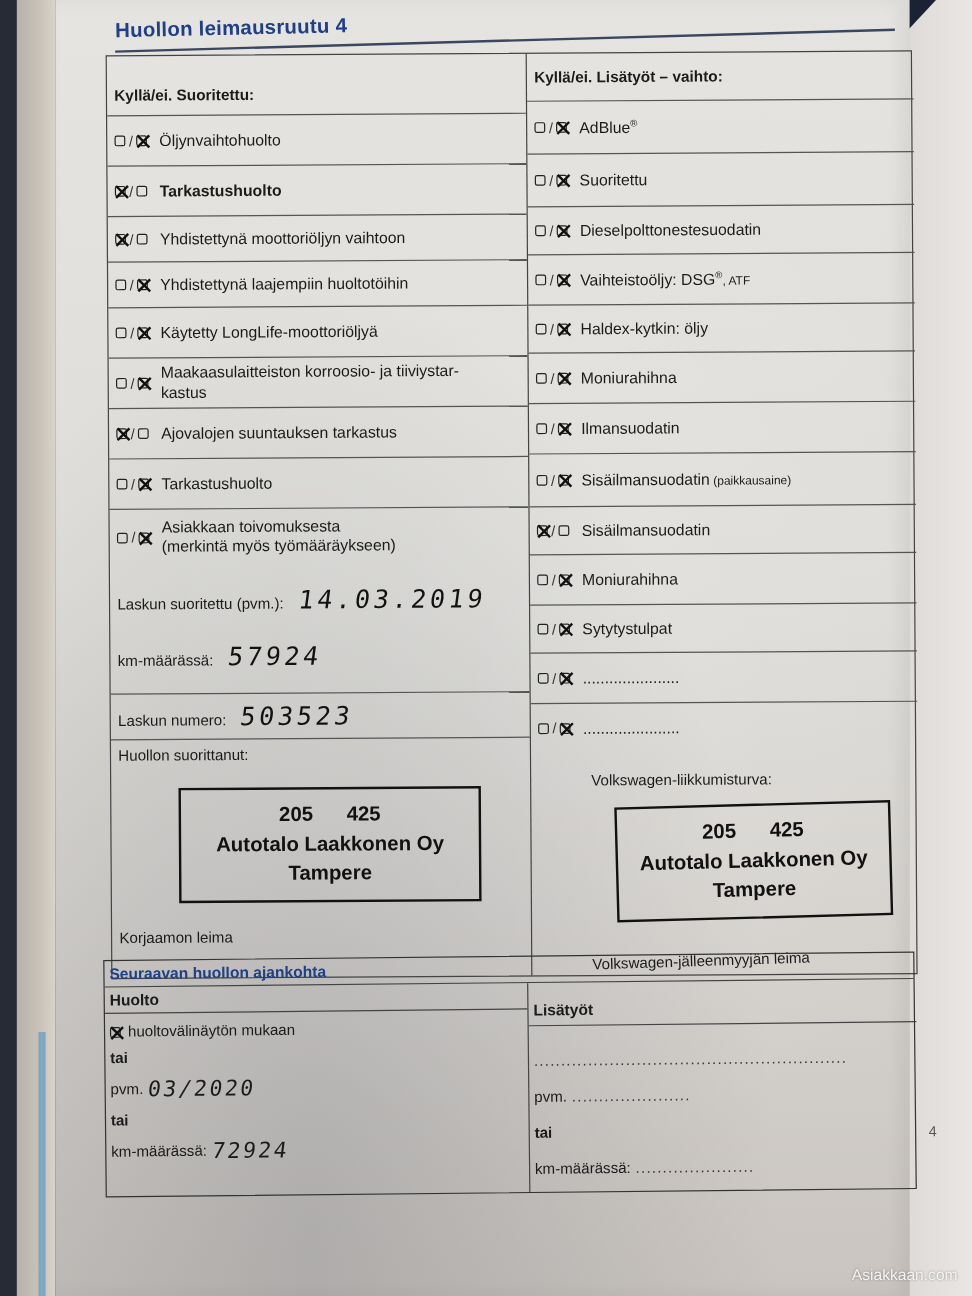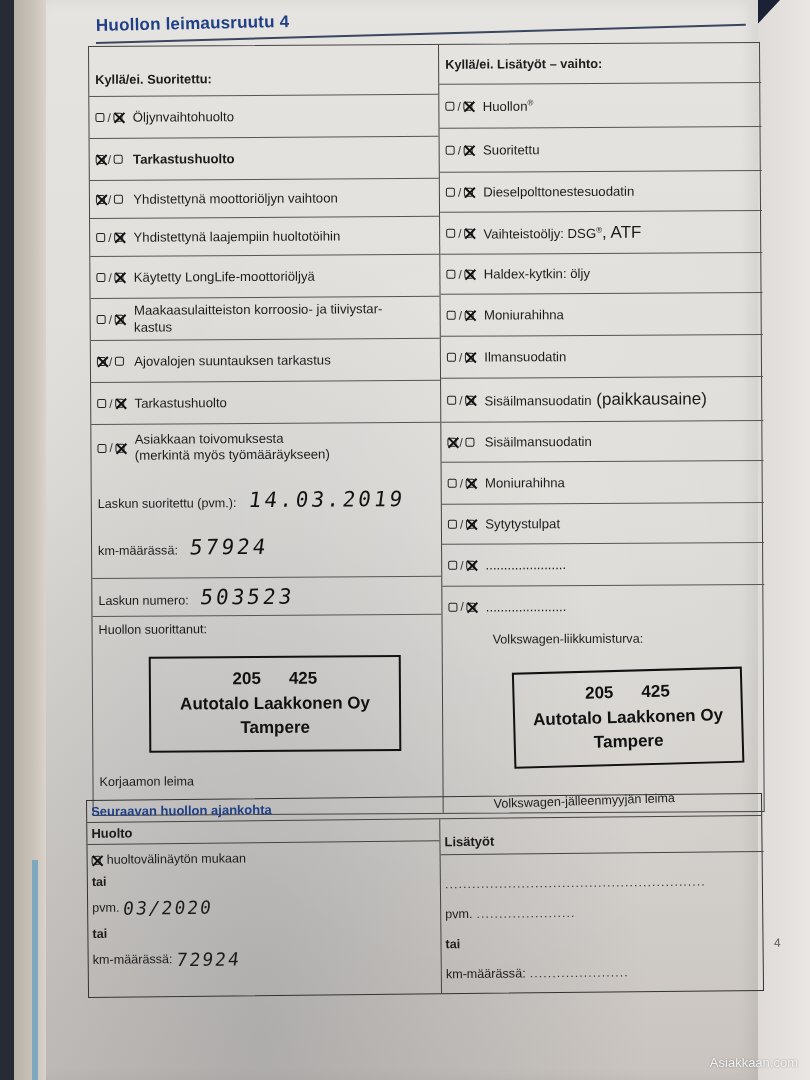--- a/index.html
+++ b/index.html
@@ -66,42 +66,42 @@
       position: relative;
     }
     .box.checked::before, .box.checked::after {
       content: ""; position: absolute; left: -2px; top: 3px; width: 14px; height: 2px; background: #111;
     }
     .box.checked::before { transform: rotate(45deg); }
     .box.checked::after { transform: rotate(-45deg); }
     .slash { margin: 0 3px; font-size: 12px; color: #333; }
     .label.bold { font-weight: bold; text-align: right; }
     .two-line { line-height: 1.25; }
-    .small { font-size: 17px; }
+    .small { font-size: 10px; }
     sup { font-size: 8px; }
 
     .field-row { height: auto; align-items: flex-start; flex-direction: column; justify-content: center; padding: 6px; }
     .field-label { font-size: 12.6px; }
     .hand {
       font-family: "DejaVu Sans Mono", monospace; font-size: 21px; letter-spacing: 3px;
       color: #121212; font-weight: normal; transform: skewX(-8deg); display: inline-block;
     }
     .inline-field { display: flex; align-items: baseline; gap: 12px; }
 
     .stamp-cell { position: relative; height: 176px; border-bottom: none; padding: 0; display: block; }
     .stamp-cell .cell-top { position: absolute; left: 6px; top: 6px; font-size: 12.6px; }
     .stamp-cell .cell-bottom { position: absolute; left: 6px; bottom: 4px; font-size: 12.6px; }
     .stamp {
       position: absolute; left: 56px; top: 40px; width: 252px; height: 96px;
       border: 2.5px solid #111; display: flex; flex-direction: column; align-items: center; justify-content: center;
       font-weight: bold; color: #111; font-size: 17px; line-height: 1.45;
     }
     .stamp .nums { display: flex; gap: 28px; }
     .col.right .stamp { left: 70px; top: 44px; width: 230px; transform: rotate(-1.2deg); }
-    .col.right .stamp-cell .cell-top { left: 50px; }
+    .col.right .stamp-cell .cell-top { left: 50px; margin-top: 11px; }
     .col.right .stamp-cell .cell-bottom { left: 50px; transform: rotate(-1.5deg); }
 
     .next {
       position: absolute; left: 40px; top: 800px; width: 676px;
       border: 1.5px solid #333; transform: rotate(-0.6deg); transform-origin: left top;
     }
     .next-title {
       font-size: 13px; font-weight: bold; color: #1f3f86; padding: 3px 4px; border-bottom: 1.3px solid #444;
     }
     .next-grid { display: grid; grid-template-columns: 353px 323px; }
@@ -249,21 +249,21 @@
 
       <div class="col right">
         <div class="row head-row">Kyllä/ei. Lisätyöt – vaihto:</div>
         <div id="right-items">
             <div class="row" style="height: 44px;">
               <span class="cb">
                 <span class="box"></span>
                 <span class="slash">/</span>
                 <span class="box checked"></span>
               </span>
-              <span class="label"><span>Huollon</span><sup>®</sup></span>
+              <span class="label"><span>AdBlue</span><sup>®</sup></span>
             </div>
             <div class="row" style="height: 44px;">
               <span class="cb">
                 <span class="box"></span>
                 <span class="slash">/</span>
                 <span class="box checked"></span>
               </span>
               <span class="label"><span>Suoritettu</span></span>
             </div>
             <div class="row" style="height: 40px;">

